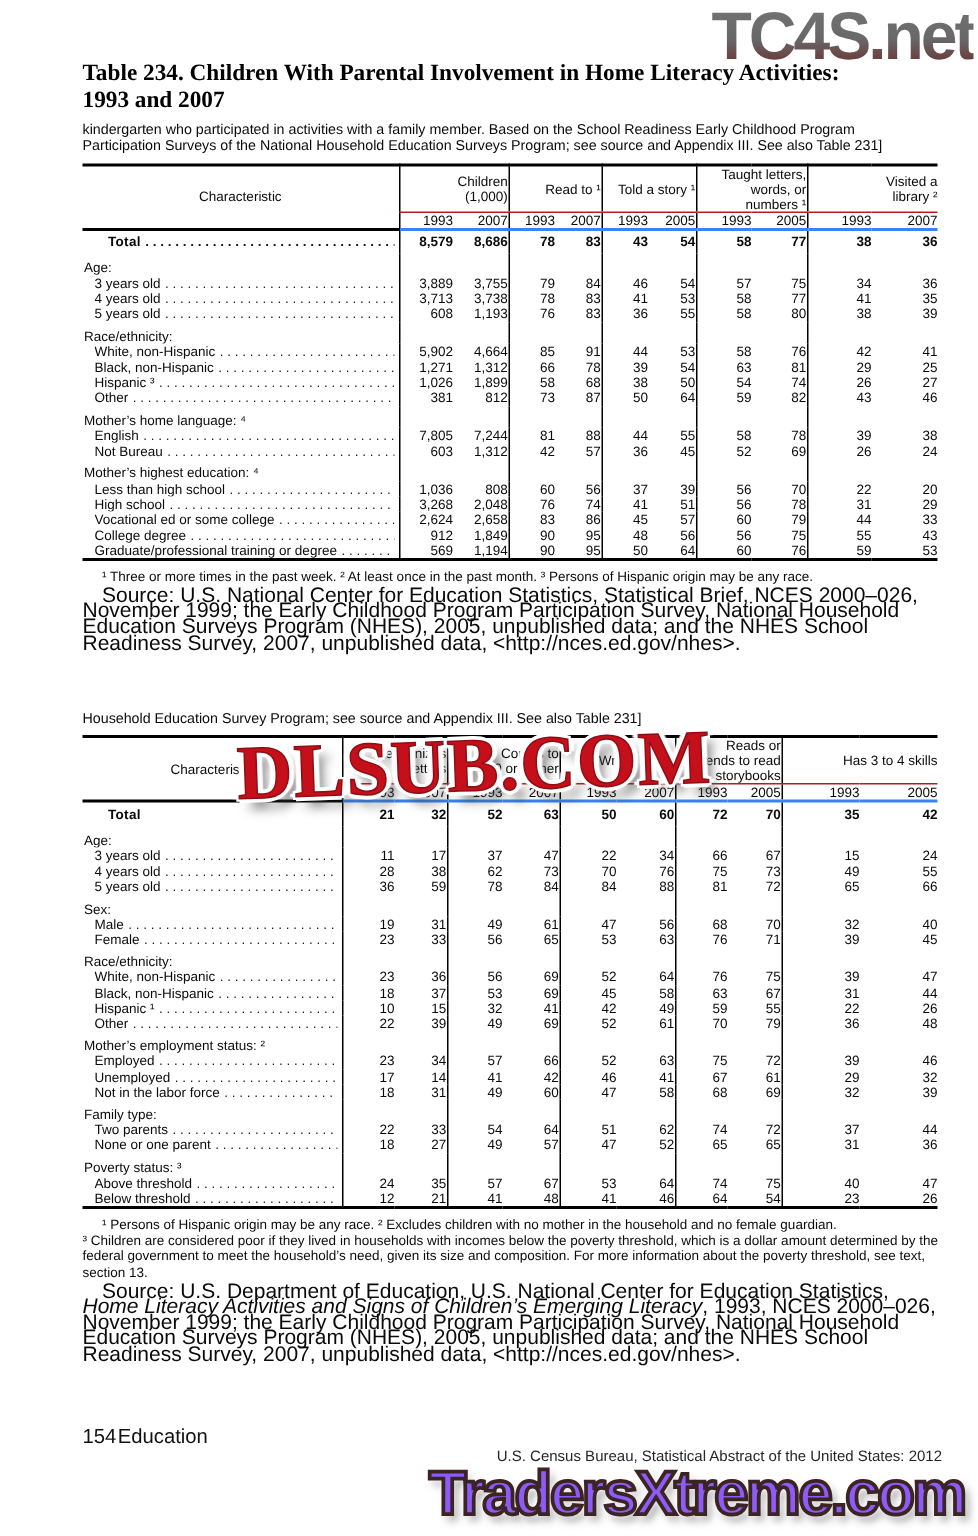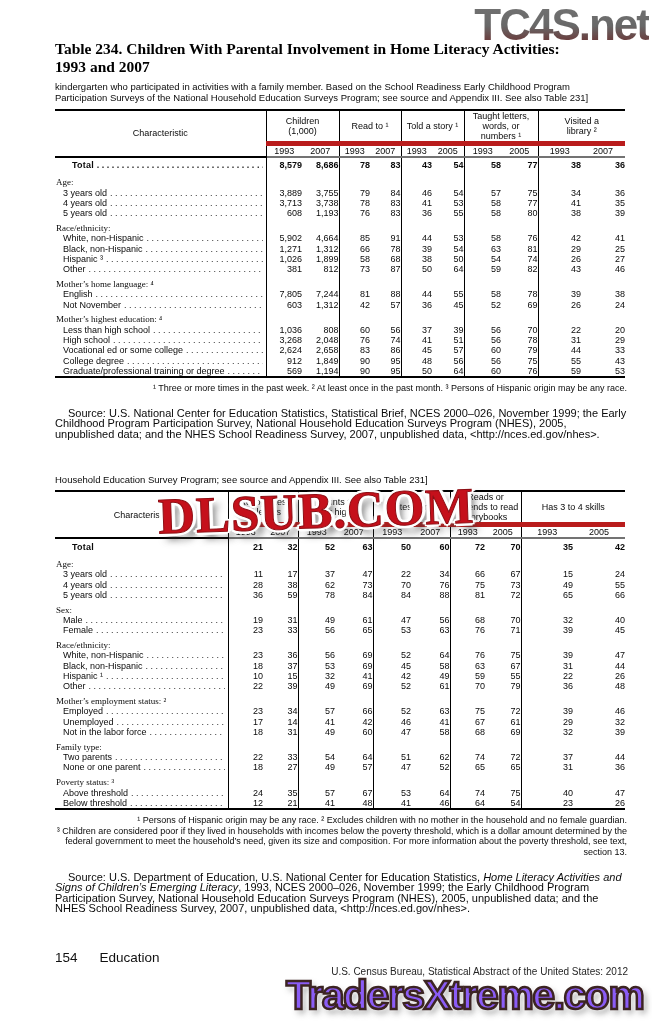--- a/index.html
+++ b/index.html
@@ -11,40 +11,40 @@
   .t-title{font-family:"Liberation Serif",serif;font-weight:bold;font-size:15.5px;
            line-height:17.5px;margin:0 0 6px 0;color:#000;}
   .t-note{font-size:9.5px;line-height:11.3px;margin:0 0 5px 0;}
   .t-note div{white-space:normal;}
 
   table.stat{border-collapse:collapse;table-layout:fixed;width:570px;
              border-top:2px solid #000;border-bottom:2px solid #000;margin:2px 0 5px 0;}
   table.stat th,table.stat td{padding:0;font-weight:normal;font-size:9px;}
   .g-start{border-left:1px solid #000;}
   th.char-h{border-bottom:2px solid #000;font-size:9.5px;text-align:center;vertical-align:middle;}
-  th.group{border-bottom:5px solid #b91c1c;text-align:center;vertical-align:middle;
+  th.group{border-bottom:1px solid #b91c1c;text-align:right;vertical-align:middle;
            line-height:10px;padding:3px 1px 2px 1px;}
-  th.year{text-align:center;padding:2px 8px 2px 0;border-bottom:2px solid #737373;}
+  th.year{text-align:right;padding:2px 8px 2px 0;border-bottom:2px solid #3b82f6;}
   td{vertical-align:bottom;line-height:10.3px;}
   td.num{text-align:right;padding-right:8px;}
   td.char{overflow:hidden;}
   tr.gap td{padding-top:4.5px;}
   tr.total td{font-weight:bold;padding-top:2.5px;padding-bottom:2.5px;}
   tr.total td.char .txt{letter-spacing:.2px;}
-  tr.section td.char{padding-left:1px;font-family:Liberation Serif, serif;}
+  tr.section td.char{padding-left:1px;}
   tr.item td.char{padding-left:8px;}
   tr.total td.char{padding-left:17px;}
   .lbl{display:flex;align-items:center;overflow:hidden;}
   .txt{white-space:nowrap;}
   .dots{flex:1 1 auto;overflow:hidden;white-space:nowrap;margin:0 3px 0 3px;color:#1a1a1a;}
   .dots::after{content:". . . . . . . . . . . . . . . . . . . . . . . . . . . . . . . . . . . . . . . . . . . . . . . . . . . . . . . . . . . . . . . . . . . .";}
 
-  .fn{font-size:9px;line-height:10.6px;margin-top:3px;text-align:right;}
+  .fn{font-size:9px;line-height:10.6px;margin-top:3px;}
   .fn div.first{text-indent:13px;}
-  .src{font-size:11px;line-height:10.6px;text-indent:13px;margin-top:14px;}
+  .src{font-size:14px;line-height:10.6px;text-indent:13px;margin-top:1px;}
   .src .i{font-style:italic;}
 
   
   .wm-tc4s{position:absolute;top:0px;right:3px;z-index:9;
     font-family:"Liberation Sans",sans-serif;font-weight:bold;font-size:44px;
     letter-spacing:-2px;transform:scaleY(1.02);opacity:.93;
     background:linear-gradient(180deg,#696969 10%,#5d5d5d 52%,#5f3030 80%,#7d3a34 96%);
     -webkit-background-clip:text;background-clip:text;color:transparent;}
   .wm-dlsub{position:absolute;top:483px;left:158px;z-index:9;
     font-family:"Liberation Serif",serif;font-weight:bold;font-size:51px;line-height:56px;
@@ -54,21 +54,21 @@
       -2px -2px 0 #fff,2px -2px 0 #fff,-2px 2px 0 #fff,2px 2px 0 #fff,
       -4px 0 1px #fff,4px 0 1px #fff,6px 7px 7px rgba(60,60,60,.65);}
   .wm-traders{position:absolute;top:972px;left:286px;z-index:9;
     font-family:"Liberation Sans",sans-serif;font-weight:bold;font-size:41px;
     letter-spacing:-1.5px;color:#8b5cf6;
     -webkit-text-stroke:2.5px #3c2423;
     text-shadow:0 0 2px #fff,0 0 4px #fff,0 0 6px #fff,3px 4px 6px rgba(40,40,40,.5);}
 
   
   .footer-left{position:absolute;left:55px;top:950px;font-size:13.5px;color:#111;}
-  .footer-left .fsec{margin-left:22px;}
+  .footer-left .fsec{margin-left:1px;}
   .footer-source{position:absolute;right:24px;top:966px;font-size:10px;color:#262626;}
 </style>
 </head>
 <body>
 
 <div class="page">
 
   <div class="wm-tc4s">TC4S.net</div>
 
   <section class="tblock" style="top:40px">
@@ -326,21 +326,21 @@
             <td class="num g-start">44</td>
             <td class="num">55</td>
             <td class="num g-start">58</td>
             <td class="num">78</td>
             <td class="num g-start">39</td>
             <td class="num">38</td>
           </tr>
           <tr class="item">
             <td class="char">
               <div class="lbl">
-                <span class="txt">Not November</span>
+                <span class="txt">Not Bureau</span>
                 <span class="dots"></span>
               </div>
             </td>
             <td class="num g-start">603</td>
             <td class="num">1,312</td>
             <td class="num g-start">42</td>
             <td class="num">57</td>
             <td class="num g-start">36</td>
             <td class="num">45</td>
             <td class="num g-start">52</td>

